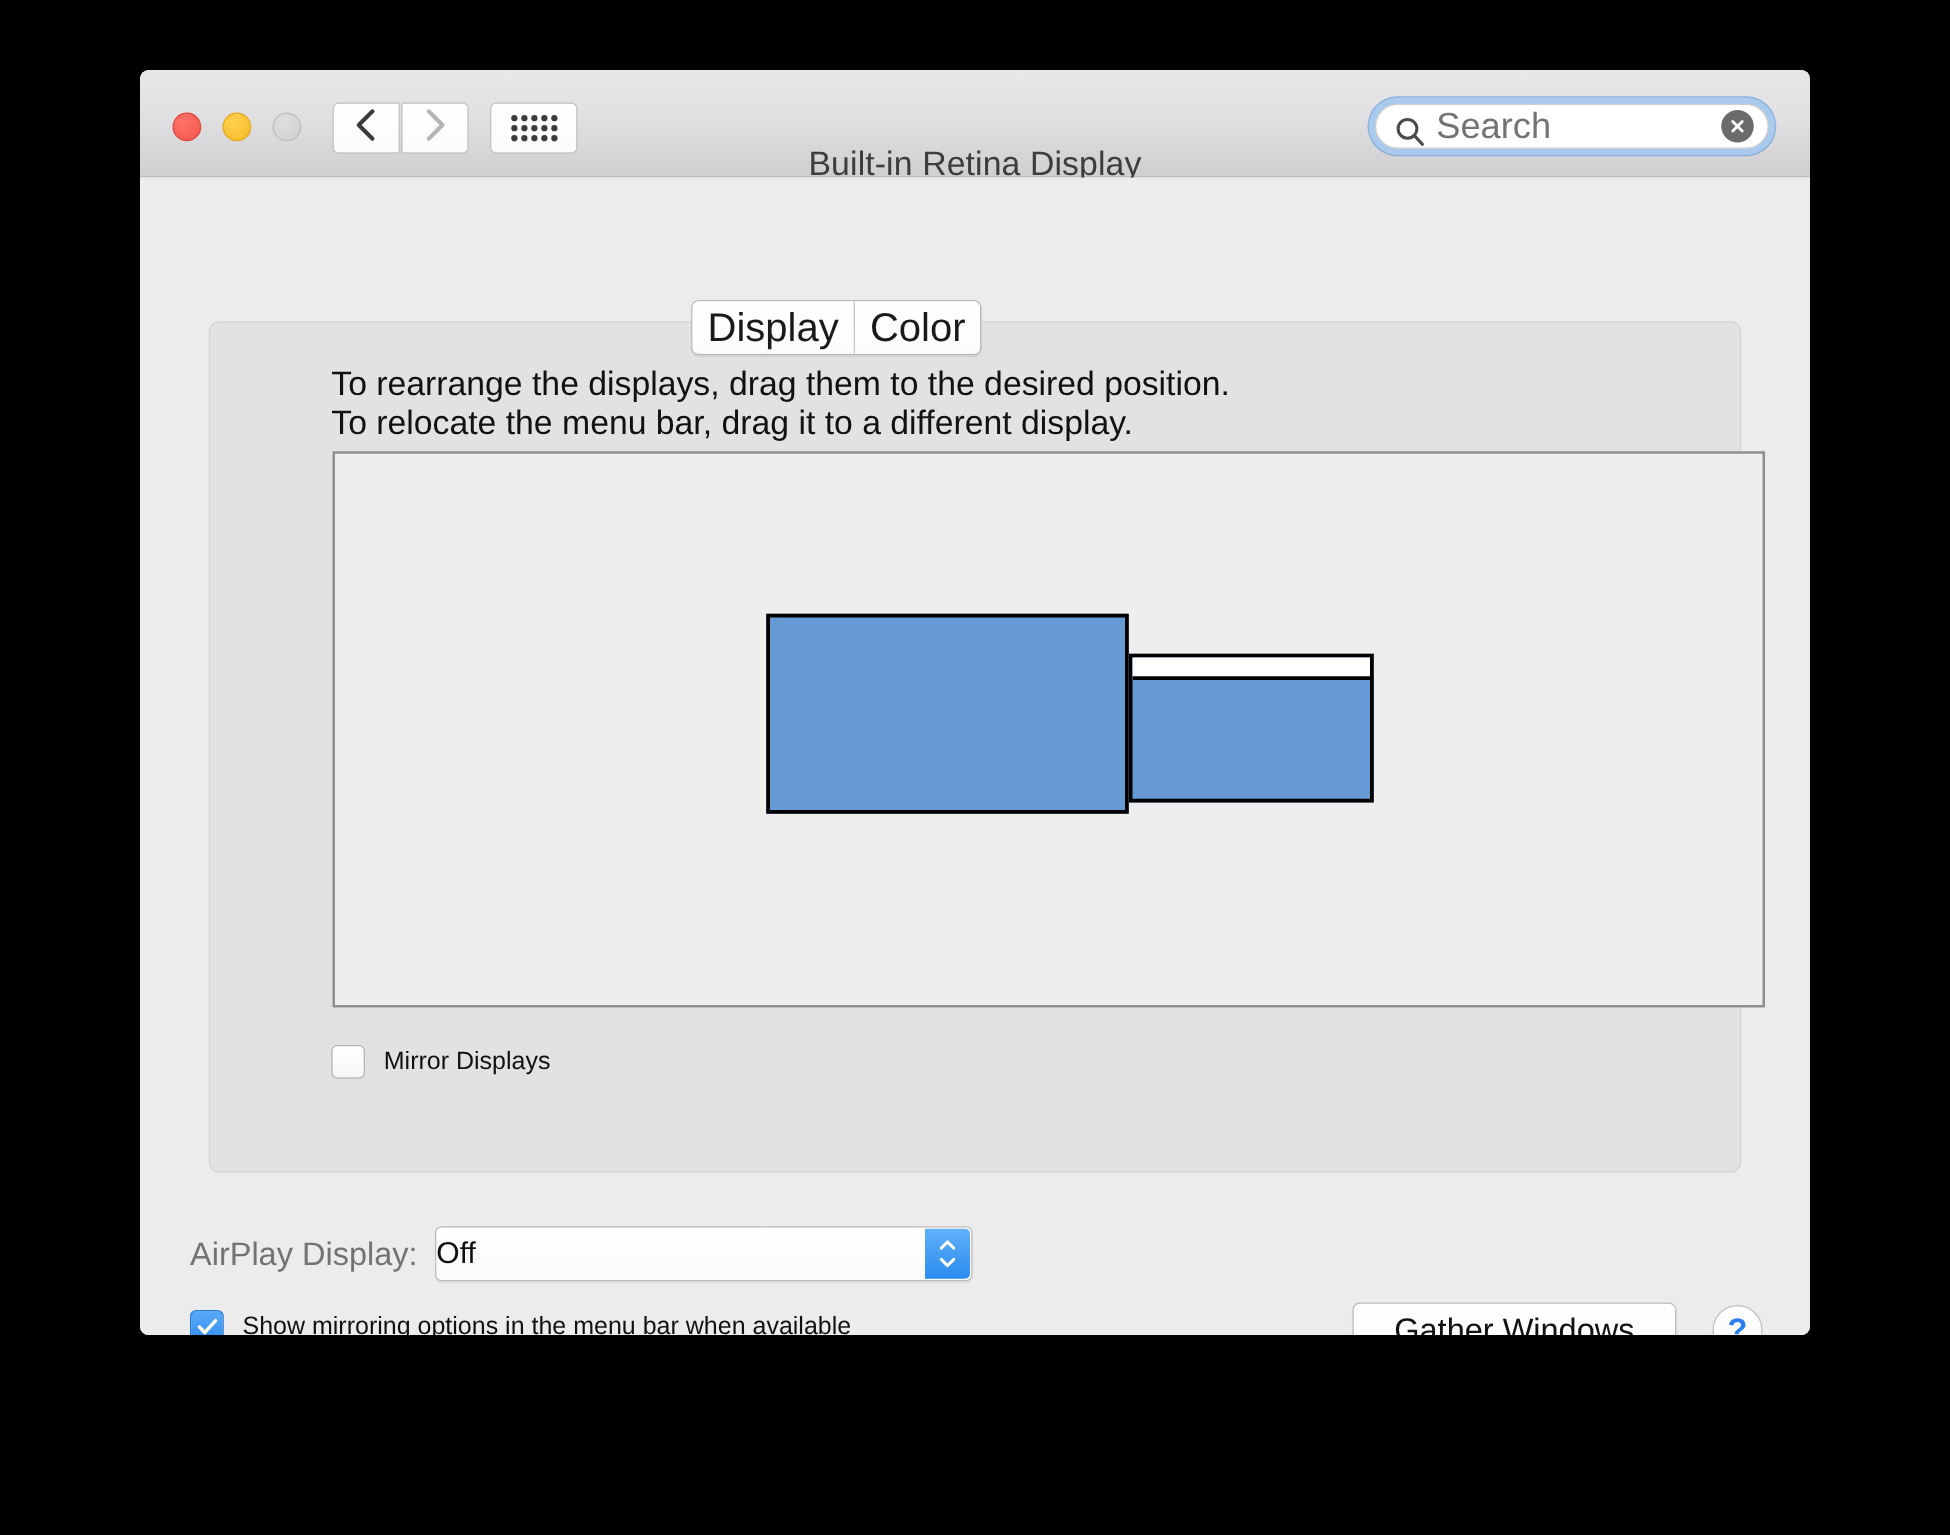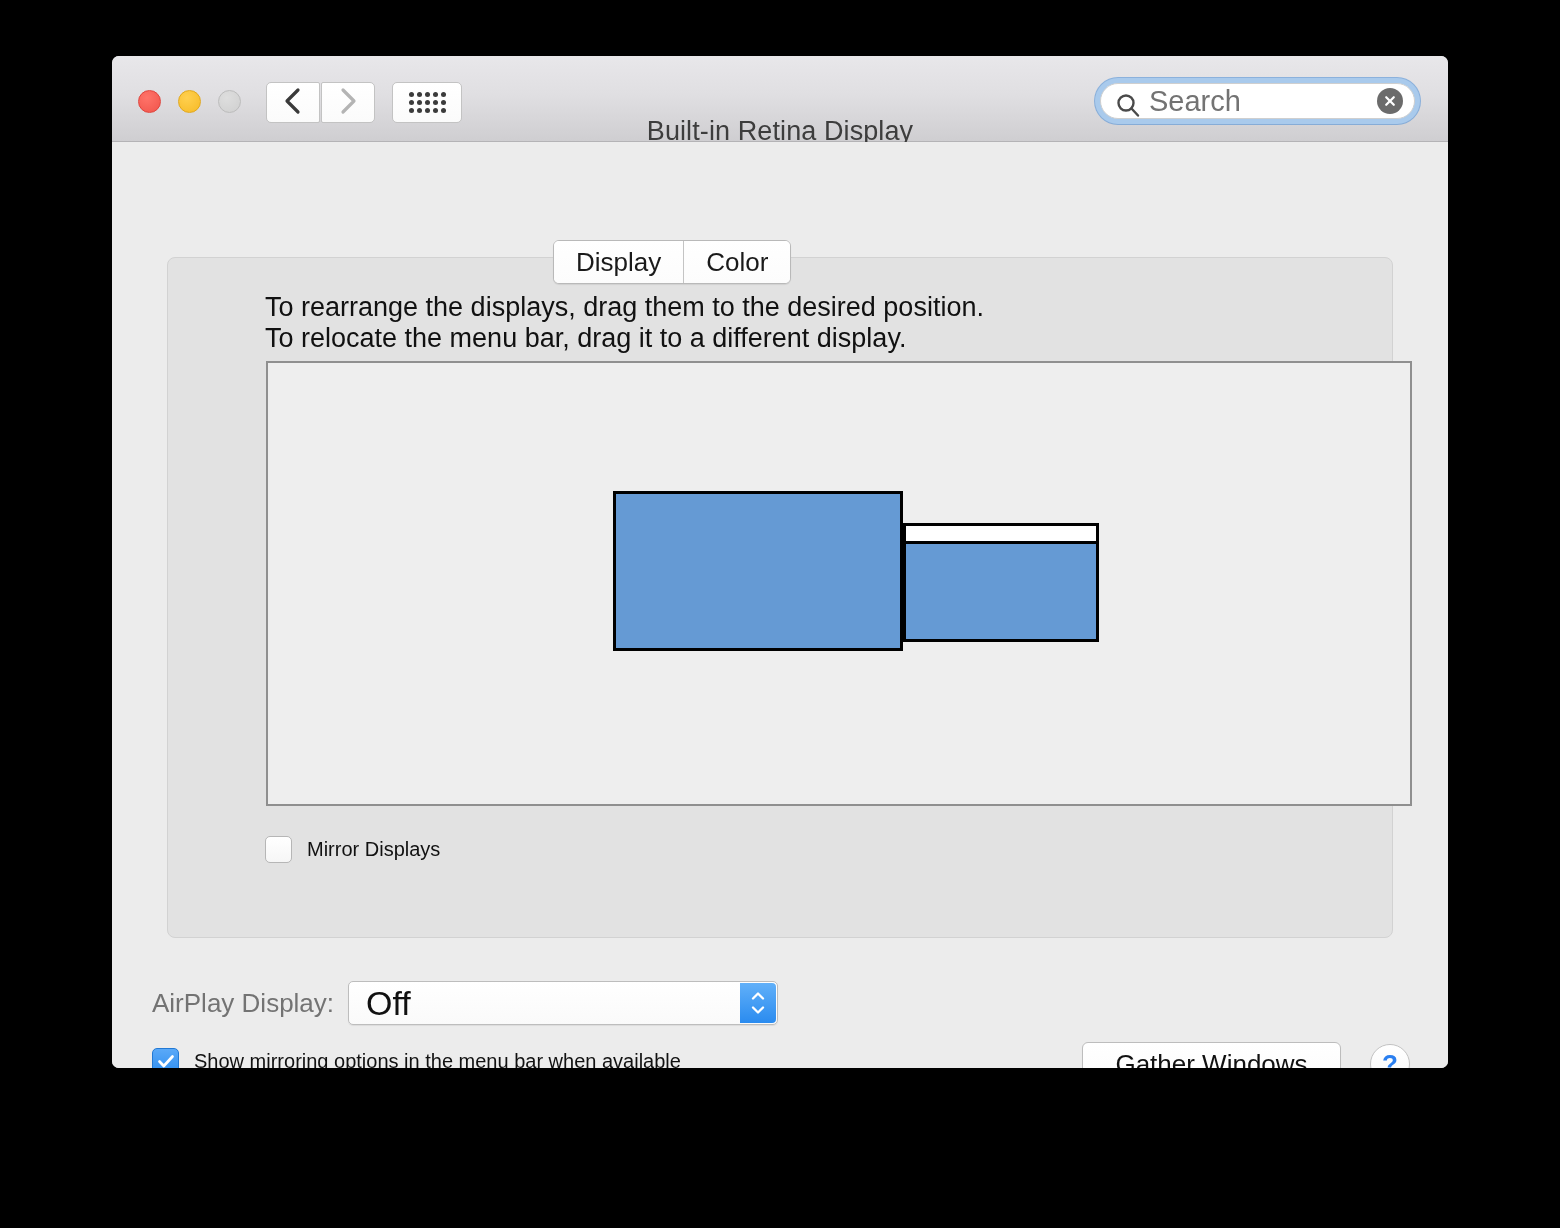--- a/index.html
+++ b/index.html
@@ -193,22 +193,22 @@
     overflow: hidden;
     border: 1px solid #b9b9b9;
     box-shadow: 0 1px 1px rgba(0,0,0,0.08);
     z-index: 5;
     background: #fff;
   }
   .tab {
     display: flex;
     align-items: center;
     justify-content: center;
-    padding: 0 22px;
-    font-size: 26px;
+    padding: 0 12px;
+    font-size: 32px;
     color: #1a1a1a;
     background: linear-gradient(to bottom, #ffffff, #fcfcfc);
     border-right: 1px solid #c4c4c4;
     box-sizing: border-box;
   }
   .tab:last-child { border-right: none; }
   .tab.selected {
     background: linear-gradient(to bottom, #4ea2f7 0%, #1a7def 100%);
     color: #ffffff;
     border-right: 1px solid #1a6fd4;
@@ -307,22 +307,21 @@
     height: 44px;
     background: linear-gradient(to bottom, #ffffff, #fafafa);
     border: 1px solid #bdbdbd;
     border-radius: 5px;
     box-sizing: border-box;
     display: flex;
     align-items: center;
     box-shadow: 0 1px 1px rgba(0,0,0,0.07);
   }
   .popup-value {
-    margin-left: 17px;
-    font-size: 34px;
+    font-size: 24px;
     color: #111111;
   }
   .popup-arrows {
     position: absolute;
     right: 1px; top: 1px;
     width: 36px;
     height: 40px;
     border-radius: 0 4px 4px 0;
     background: linear-gradient(to bottom, #61b0f9, #2a8bef);
     display: flex;

